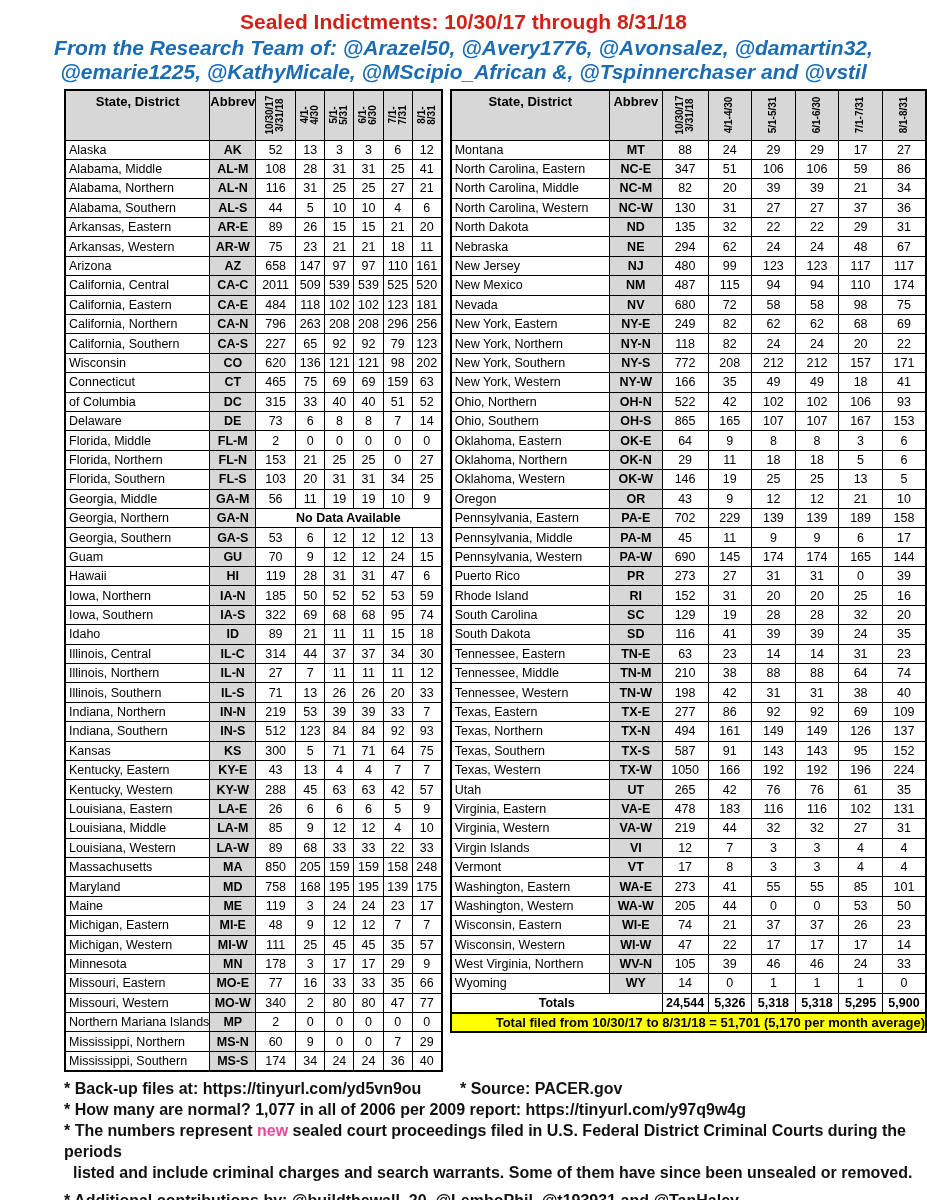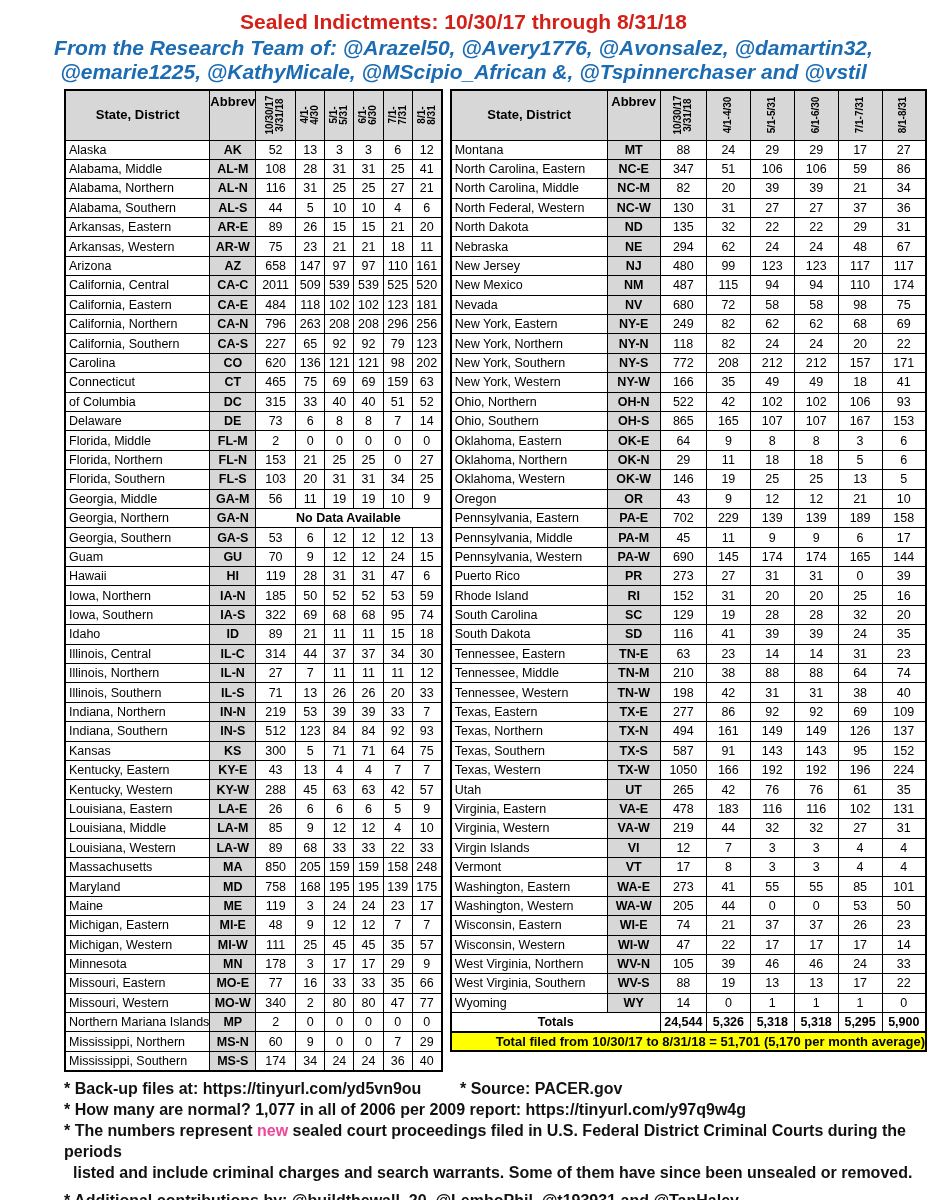--- a/index.html
+++ b/index.html
@@ -35,21 +35,21 @@
     background:#fff;
   }
   th, td {
     border:1px solid #000;
     padding:0;
     overflow:hidden; white-space:nowrap;
     font-size:12.5px;
     height:19.4px;
   }
   .head-row th { height:50px; background:#d7d7d7; overflow:visible; }
-  th.c-state { width:140px; font-size:13px; font-weight:700; text-align:center; vertical-align:top; padding-top:16px;}
+  th.c-state { width:140px; font-size:13px; font-weight:700; text-align:center; vertical-align:top; padding-top:3px;}
   th.c-abbrev { width:45px; font-size:13px; font-weight:700; text-align:center; vertical-align:top; padding-top:3px;margin-top:37px;}
   th.c-num { width:33px; }
   .tbl-right th.c-state { width:130px; }
   .tbl-right th.c-abbrev { width:46px; }
   .tbl-right th.c-num { width:38px; }
 
   .vwrap { display:flex; align-items:center; justify-content:center; width:100%; height:100%; }
   .vtext {
     transform:rotate(-90deg);
     white-space:pre-line;
@@ -234,21 +234,21 @@
             <td class="state">California, Southern</td>
             <td class="abbrev">CA-S</td>
             <td class="val">227</td>
             <td class="val">65</td>
             <td class="val">92</td>
             <td class="val">92</td>
             <td class="val">79</td>
             <td class="val">123</td>
           </tr>
           <tr>
-            <td class="state">Carolina</td>
+            <td class="state">Wisconsin</td>
             <td class="abbrev">CO</td>
             <td class="val">620</td>
             <td class="val">136</td>
             <td class="val">121</td>
             <td class="val">121</td>
             <td class="val">98</td>
             <td class="val">202</td>
           </tr>
           <tr>
             <td class="state">Connecticut</td>
@@ -670,21 +670,21 @@
             <td class="state">North Carolina, Middle</td>
             <td class="abbrev">NC-M</td>
             <td class="val">82</td>
             <td class="val">20</td>
             <td class="val">39</td>
             <td class="val">39</td>
             <td class="val">21</td>
             <td class="val">34</td>
           </tr>
           <tr>
-            <td class="state">North Federal, Western</td>
+            <td class="state">North Carolina, Western</td>
             <td class="abbrev">NC-W</td>
             <td class="val">130</td>
             <td class="val">31</td>
             <td class="val">27</td>
             <td class="val">27</td>
             <td class="val">37</td>
             <td class="val">36</td>
           </tr>
           <tr>
             <td class="state">North Dakota</td>
@@ -1068,30 +1068,20 @@
           </tr>
           <tr>
             <td class="state">West Virginia, Northern</td>
             <td class="abbrev">WV-N</td>
             <td class="val">105</td>
             <td class="val">39</td>
             <td class="val">46</td>
             <td class="val">46</td>
             <td class="val">24</td>
             <td class="val">33</td>
-          </tr>
-          <tr>
-            <td class="state">West Virginia, Southern</td>
-            <td class="abbrev">WV-S</td>
-            <td class="val">88</td>
-            <td class="val">19</td>
-            <td class="val">13</td>
-            <td class="val">13</td>
-            <td class="val">17</td>
-            <td class="val">22</td>
           </tr>
           <tr>
             <td class="state">Wyoming</td>
             <td class="abbrev">WY</td>
             <td class="val">14</td>
             <td class="val">0</td>
             <td class="val">1</td>
             <td class="val">1</td>
             <td class="val">1</td>
             <td class="val">0</td>

